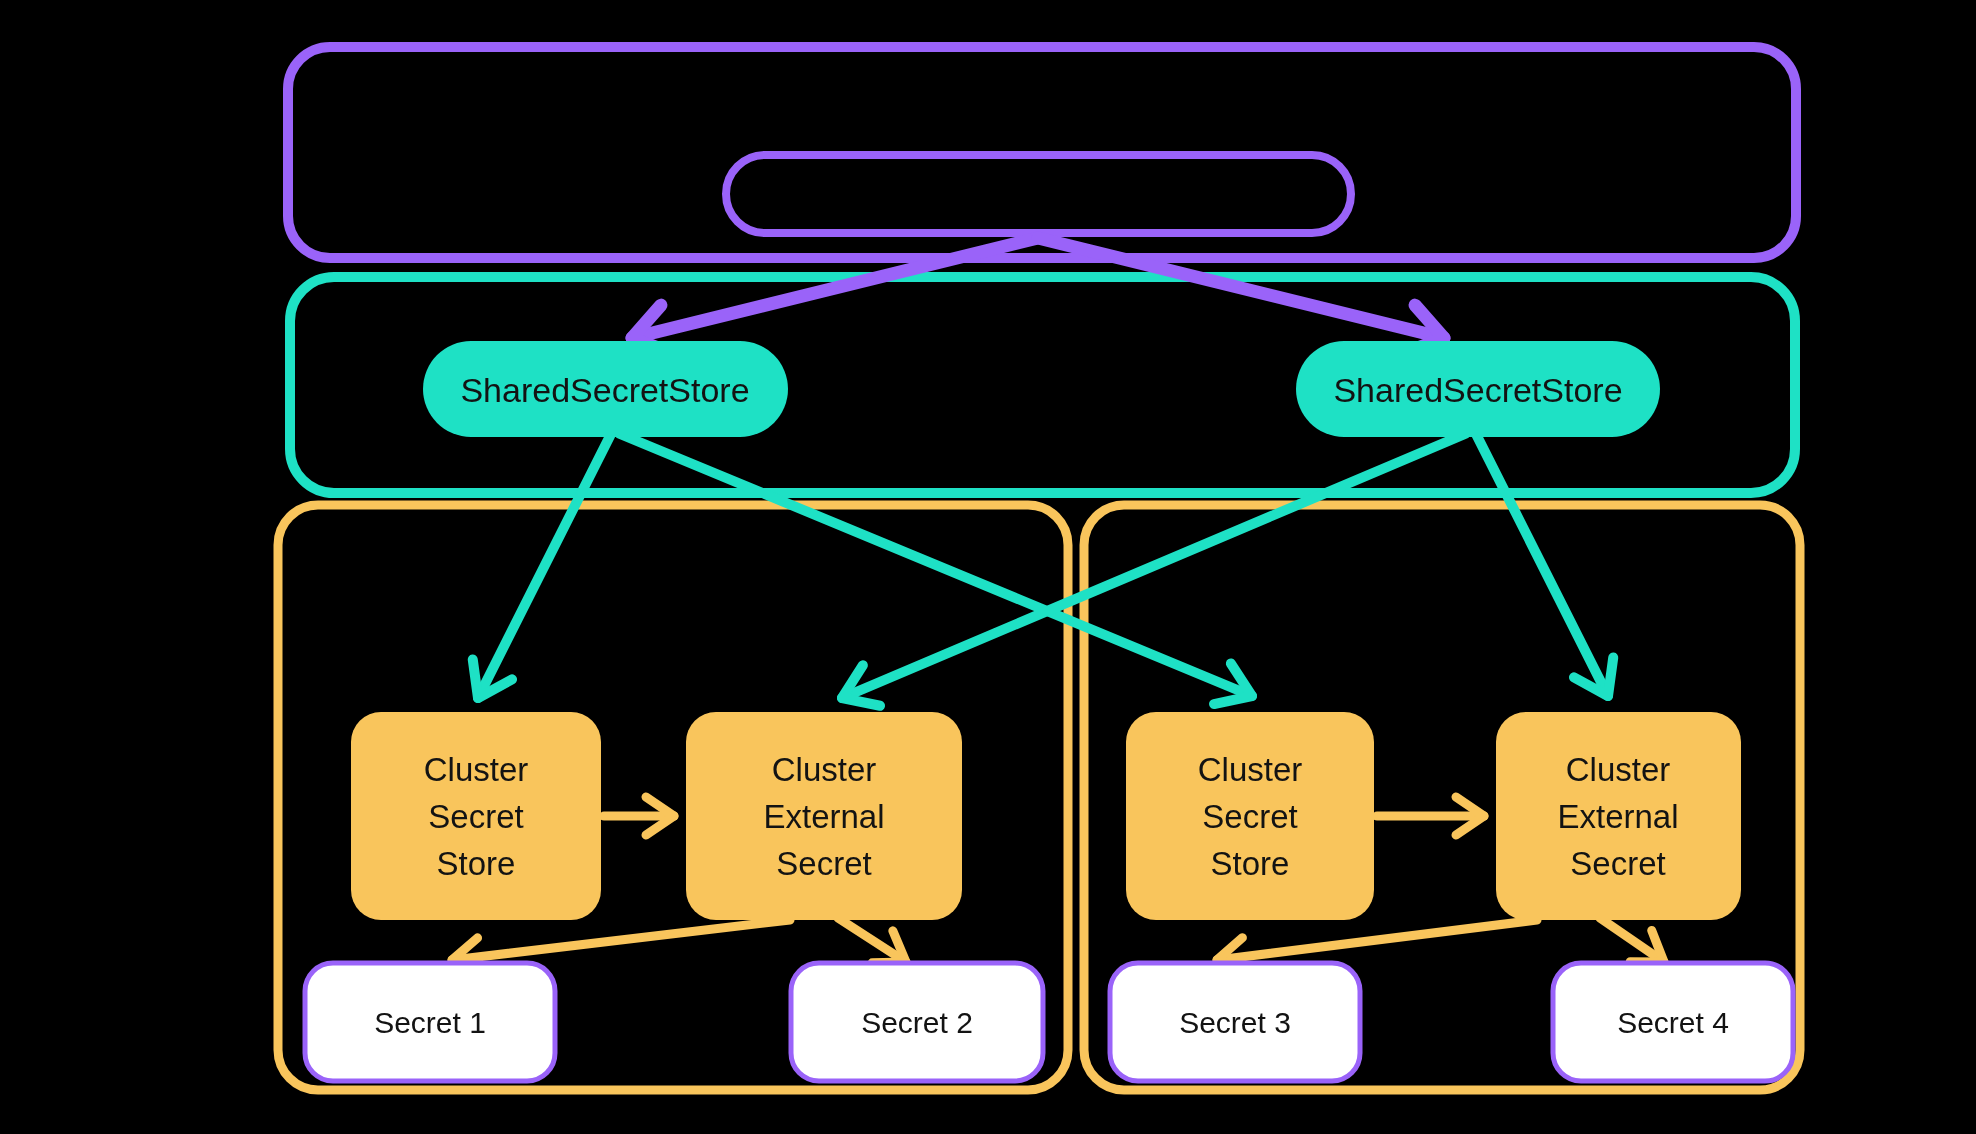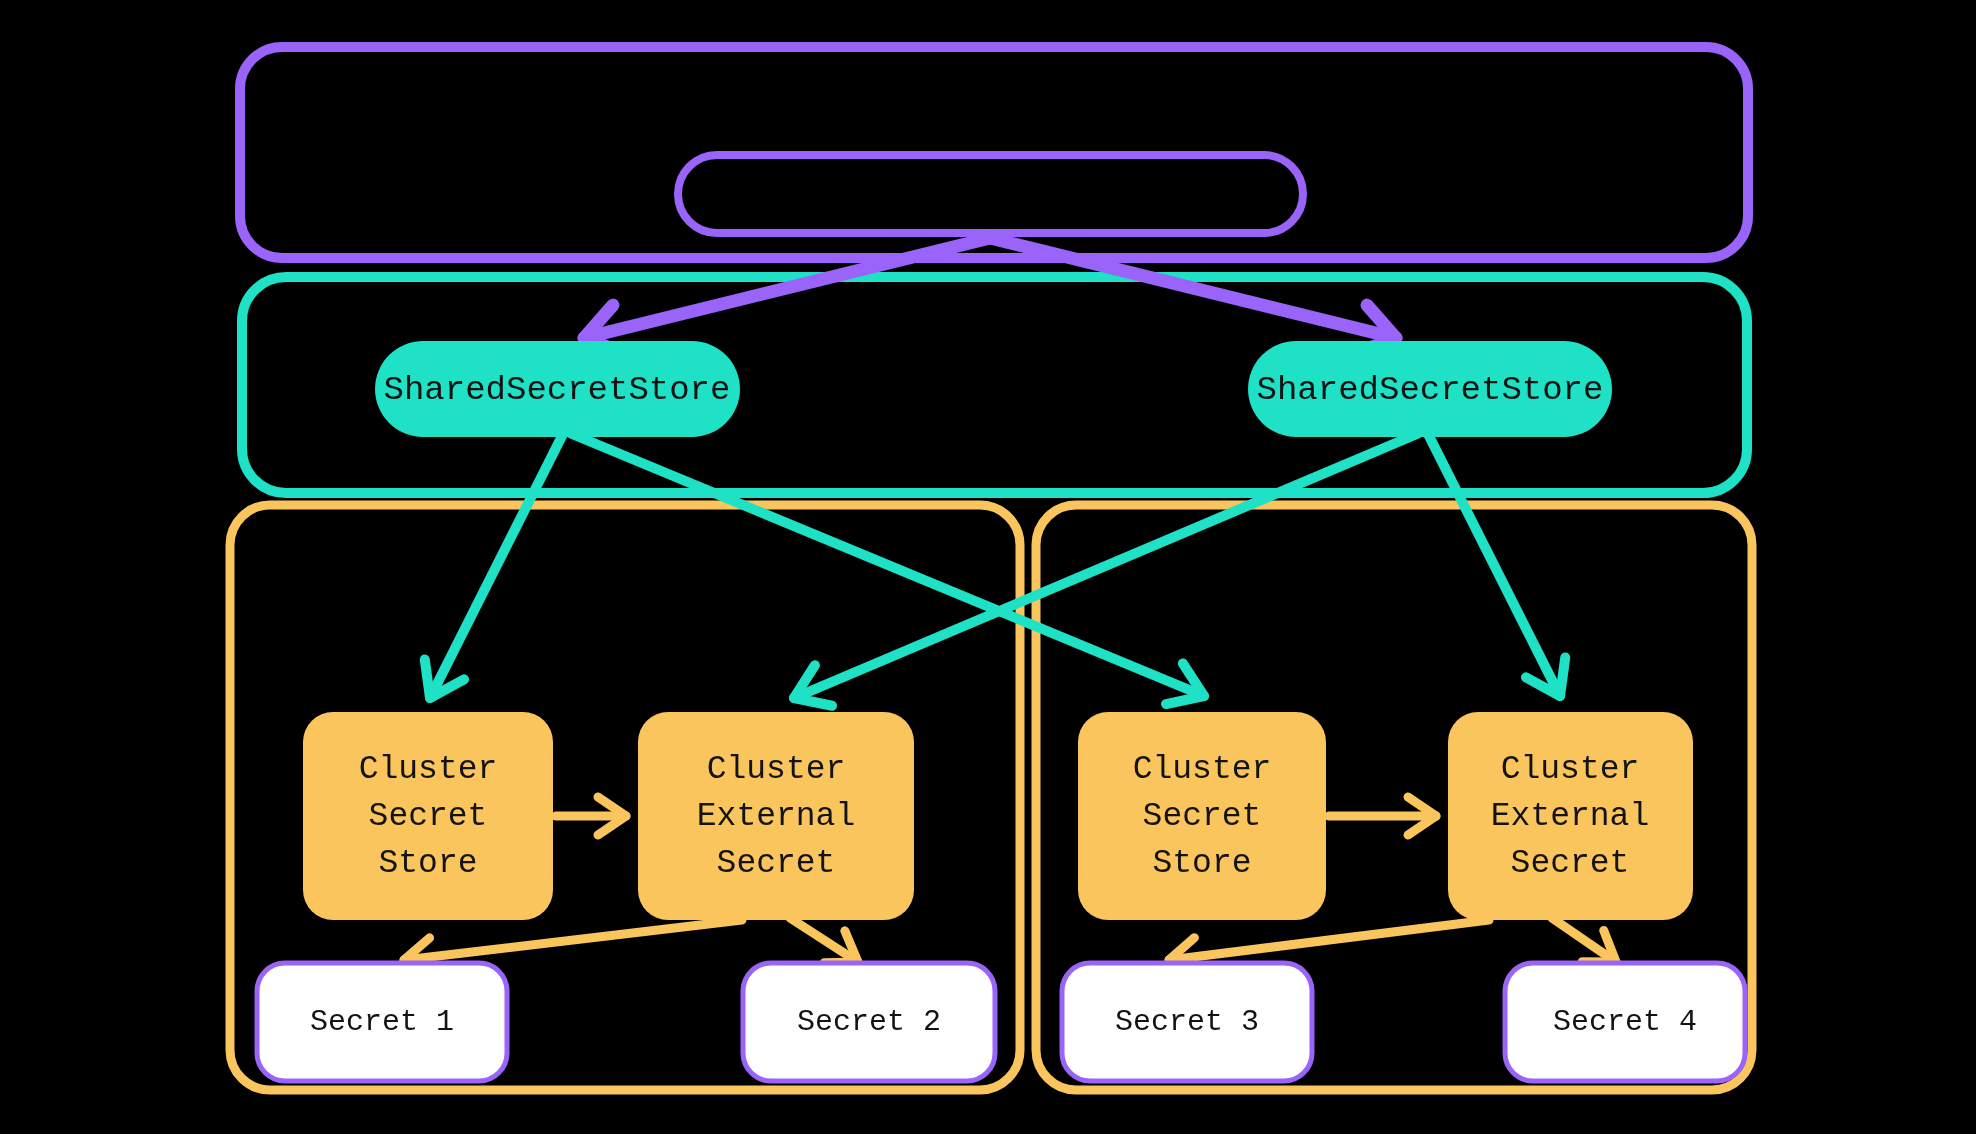--- a/index.html
+++ b/index.html
@@ -2,21 +2,22 @@
 <html style="--bg: #000000; --purple: #9A63F9; --teal: #1EE1C5; --yellow: #F9C55C; --white: #FFFFFF; --text: #131313;"><head>
 <meta charset="utf-8">
 <style>
   html, body { margin: 0; padding: 0; background: #000; }
   #canvas {
     position: relative;
     width: 1804px;
     height: 1134px;
     background: var(--bg, #000);
     overflow: hidden;
-    font-family: Liberation Mono, monospace;
+    font-family: Liberation Sans, sans-serif;
+    margin-left: 48px;
   }
   svg { display: block; }
 
   
   .box-purple  { fill: none; stroke: var(--purple); stroke-width: 10; }
   .pill-purple { fill: none; stroke: var(--purple); stroke-width: 8;  }
   .box-teal    { fill: none; stroke: var(--teal);   stroke-width: 10; }
   .box-yellow  { fill: none; stroke: var(--yellow); stroke-width: 9;  }
 
   

